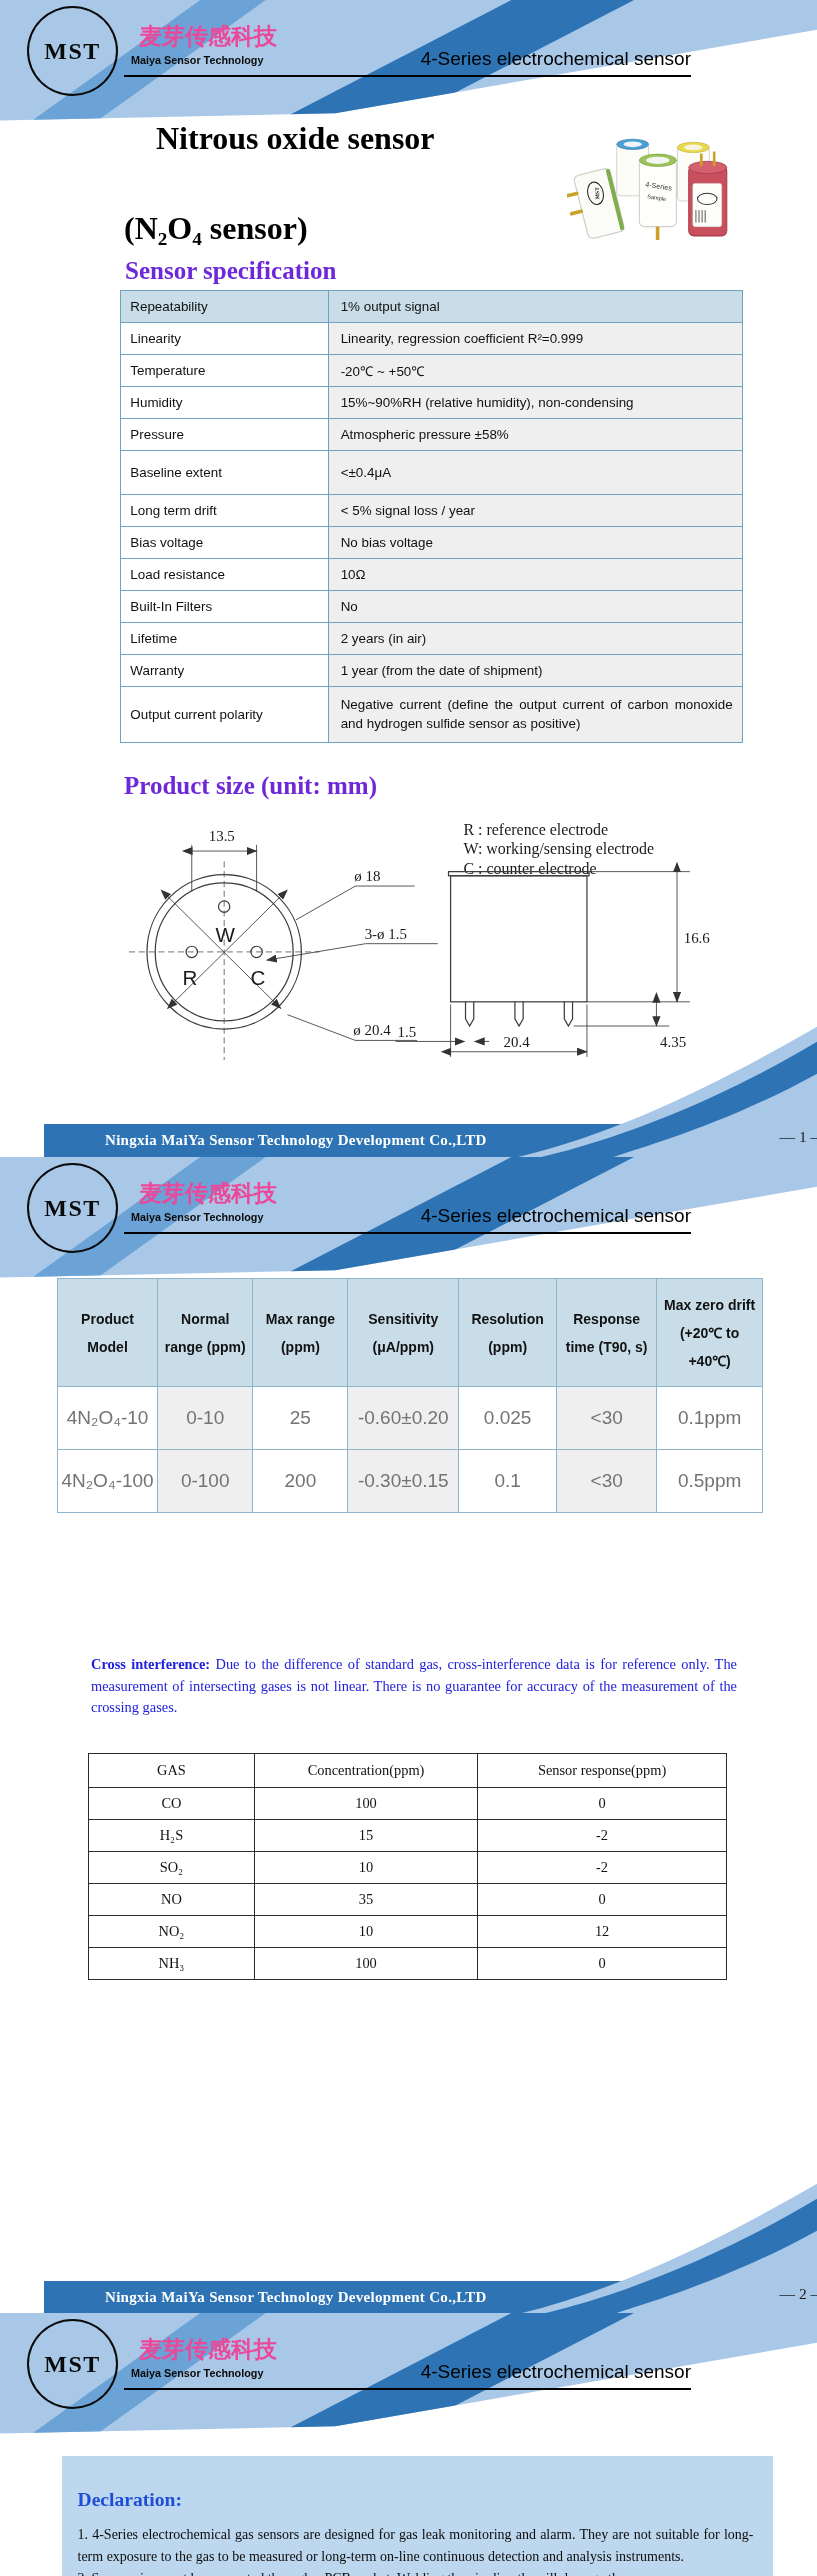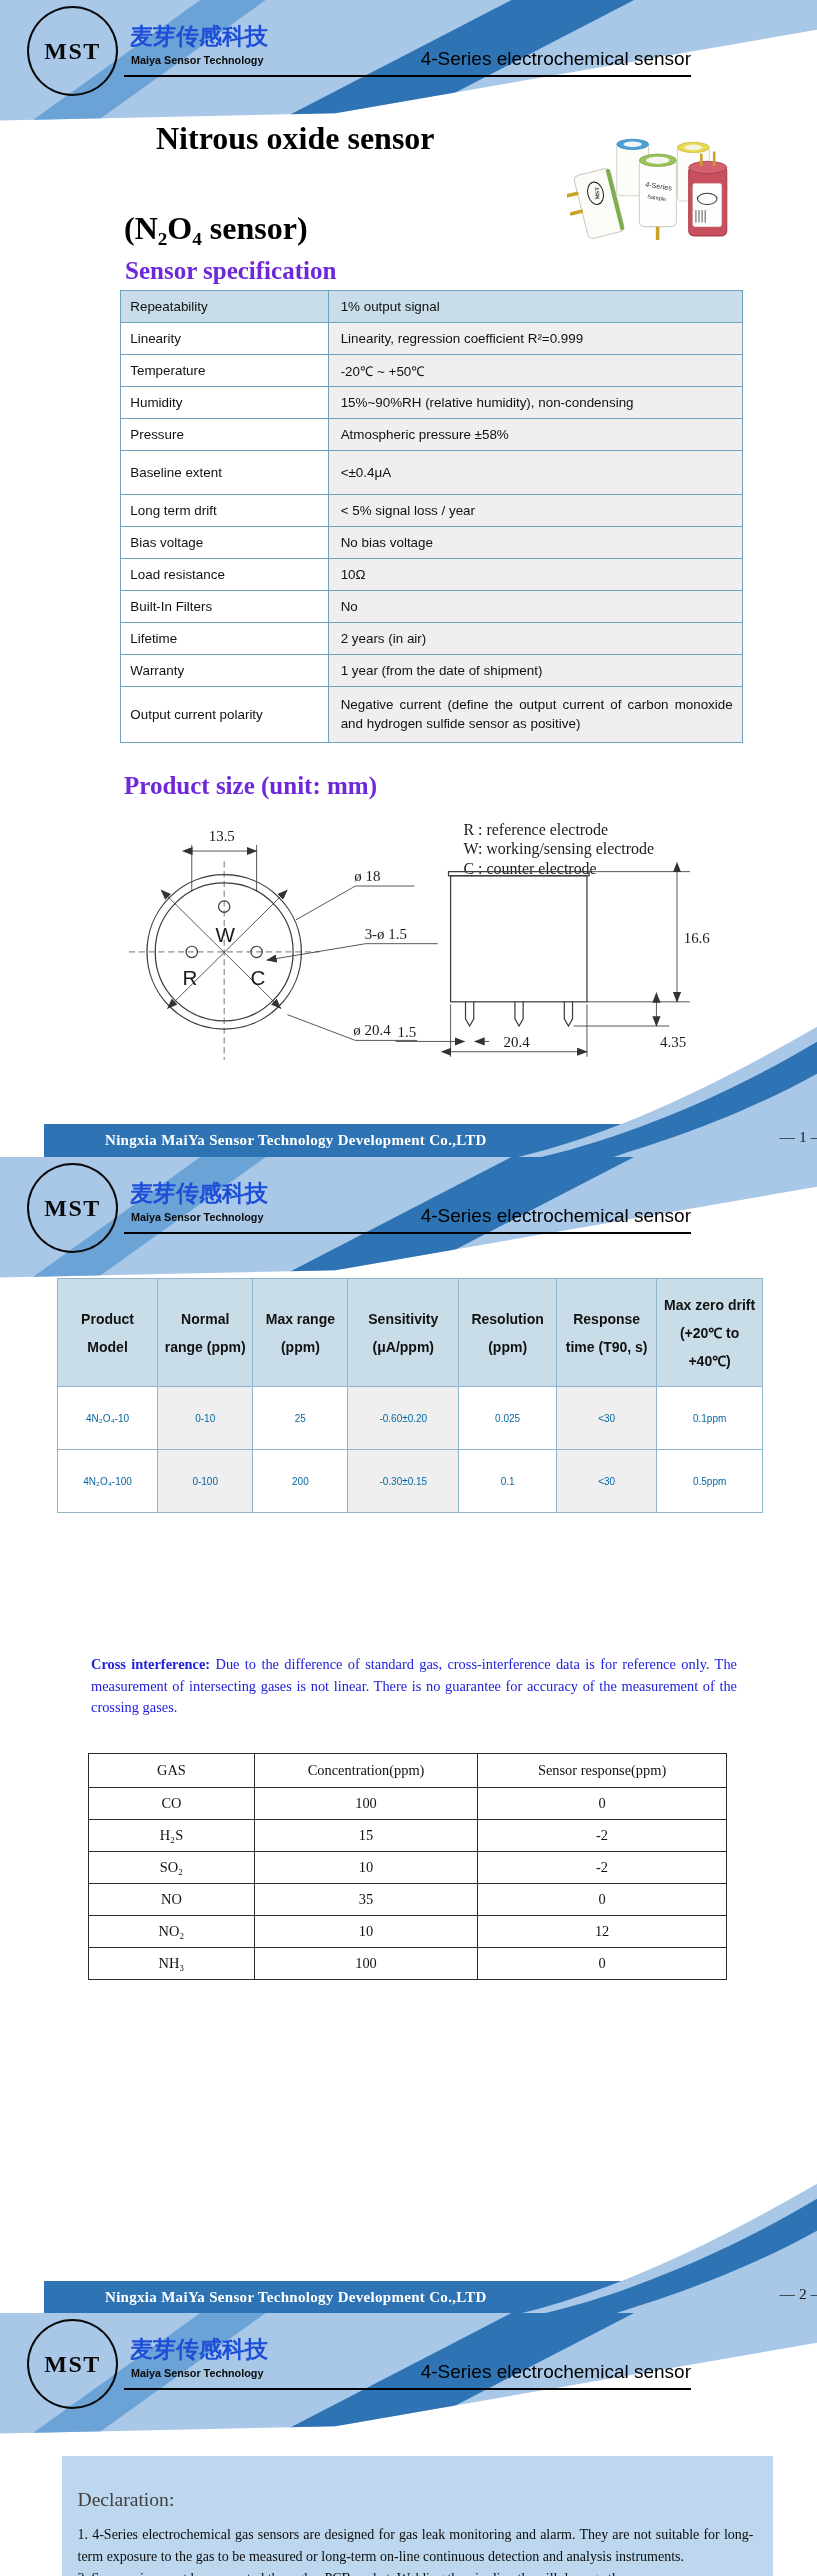--- a/index.html
+++ b/index.html
@@ -13,21 +13,21 @@
   .hdr-shape { position:absolute; inset:0; clip-path:polygon(0 0,100% 0,100% 24%,41% 92%,0 98%); }
   .hs-band { position:absolute; inset:0; background:#a9c8e8; }
   .hs-stripe-m { position:absolute; inset:0; background:#6ba3d6;
       clip-path:polygon(1% 112%,27% -12%,35% -12%,9% 112%); }
   .hs-stripe-d { position:absolute; inset:0; background:#2e74b5;
       clip-path:polygon(30% 112%,66% -12%,81% -12%,45% 112%); }
   .logo-oval { position:absolute; left:27px; top:6.2px; width:91px; height:90px;
       border:2.6px solid #0a0a0a; border-radius:50%; display:flex; align-items:center; justify-content:center; }
   .logo-oval span { font-family:"Liberation Serif", serif; font-weight:900; font-size:24px;
       letter-spacing:1.5px; color:#0a0a0a; }
-  .brand-cn { position:absolute; left:130px; top:20.6px; font-size:23px; font-weight:bold; color:#1d4ed8; }
+  .brand-cn { position:absolute; left:139px; top:20.6px; font-size:23px; font-weight:bold; color:#ec4899; }
   .brand-en { position:absolute; left:131px; top:54px; font-size:10.8px; font-weight:bold; color:#0a0a0a; }
   .series   { position:absolute; right:127px; top:48px; font-size:19px; font-weight:400; color:#000; }
   .hdr-rule { position:absolute; left:124px; top:75px; width:567px; height:2.1px; background:#000; }
 
   
   .ftr { position:absolute; left:0; bottom:0; width:818px; height:180px;margin-left:44px; }
   .ftr-bar { position:absolute; left:0; bottom:0; width:818px; height:33px; background:#2e74b5; }
   .ftr-swoosh { position:absolute; left:0; bottom:0; width:818px; height:180px; }
   .sw-light { fill:#a9c8e8; }
   .sw-dark  { fill:#2e74b5; }
@@ -64,38 +64,38 @@
   .dln { stroke:#333; stroke-width:1.6; fill:none; }
   .dsh { stroke:#555; stroke-width:1.6; fill:none; stroke-dasharray:12 7; }
   .shp { stroke:#3c3c3c; stroke-width:2.4; fill:none; }
 
   
   .mtab-wrap { position:absolute; left:57px; top:121px; width:706px; }
   .mtab { width:100%; border-collapse:collapse; table-layout:fixed; border:1.5px solid #7aa9c0; }
   .mtab th, .mtab td { border:1px solid #8fb4cc; text-align:center; vertical-align:middle; }
   .mtab th { height:108px; background:#c9dde9; font-size:14px; font-weight:bold; color:#111;
       line-height:2.0; padding:0 4.1px; }
-  .mtab td { height:63px; font-size:10px; color:#0369a1; }
+  .mtab td { height:63px; font-size:19px; color:#737373; }
   col.shade { background:#efefef; }
 
   .cross-note { position:absolute; left:91px; top:497px; width:646px;
       font-family:"Liberation Serif", serif; font-size:14.4px; color:#2121dd;
       line-height:1.5; text-align:justify; }
   .cross-note b { font-weight:bold; }
 
   .xtab-wrap { position:absolute; left:88px; top:576px; width:639px;margin-top:20px; }
   .xtab { width:100%; border-collapse:collapse; table-layout:fixed; border:1.5px solid #2b2b2b; }
   .xtab td { border:1px solid #2b2b2b; text-align:center; vertical-align:middle;
       font-family:"Liberation Serif", serif; font-size:14.4px; color:#111; height:32px; background:#fff; }
   .xtab tr.xh td { height:34px; }
 
   
   .decl-panel { position:absolute; left:62px; top:143px; width:711px; height:606px; background:#bdd7ee; }
   .decl-head { position:absolute; left:15.5px; top:33px; font-family:"Liberation Serif", serif;
-      font-weight:normal; font-size:19.6px; color:#404040; }
+      font-weight:bold; font-size:19.6px; color:#1d4ed8; }
   .decl-items { position:absolute; left:15.5px; top:68px; width:676px; }
   .decl-items p { font-family:"Liberation Serif", serif; font-size:14px; color:#0d0d0d;
       line-height:1.58; text-align:justify; margin:0; }
 </style>
 </head>
 <body>
 
 <div id="doc">
 
   <div class="page" id="p1">

